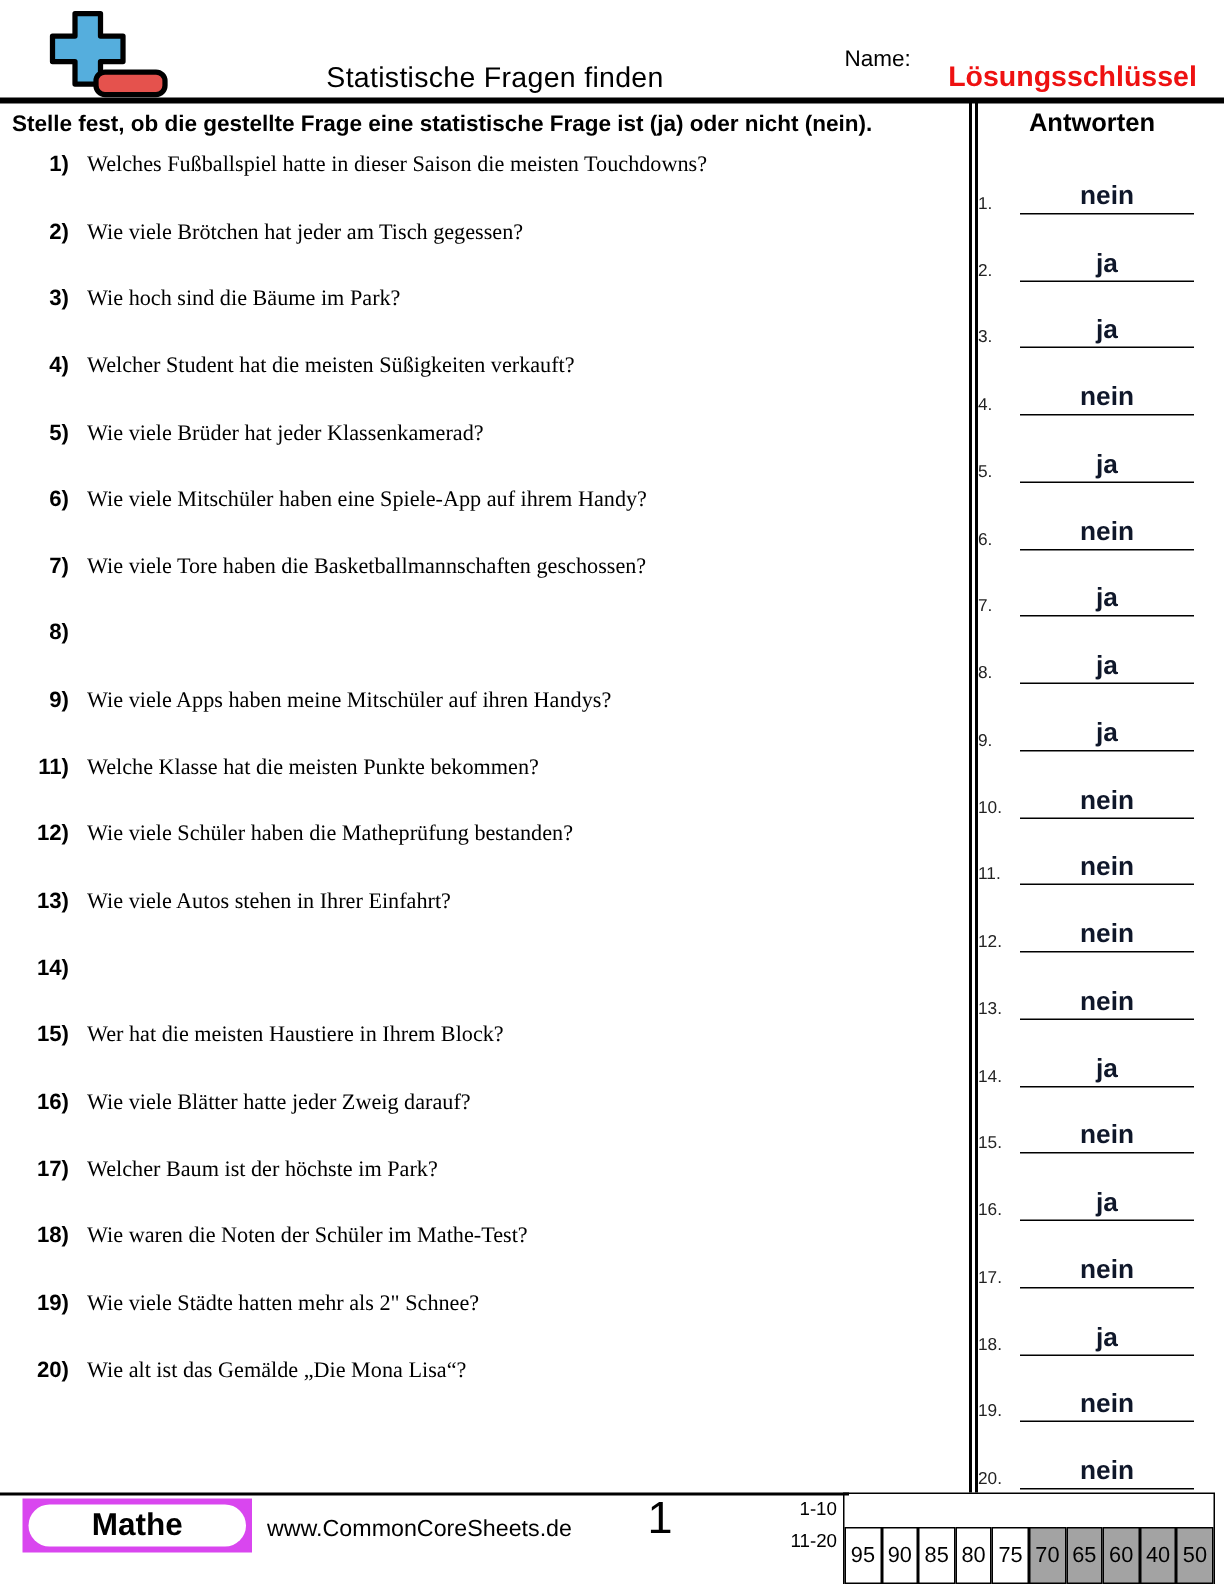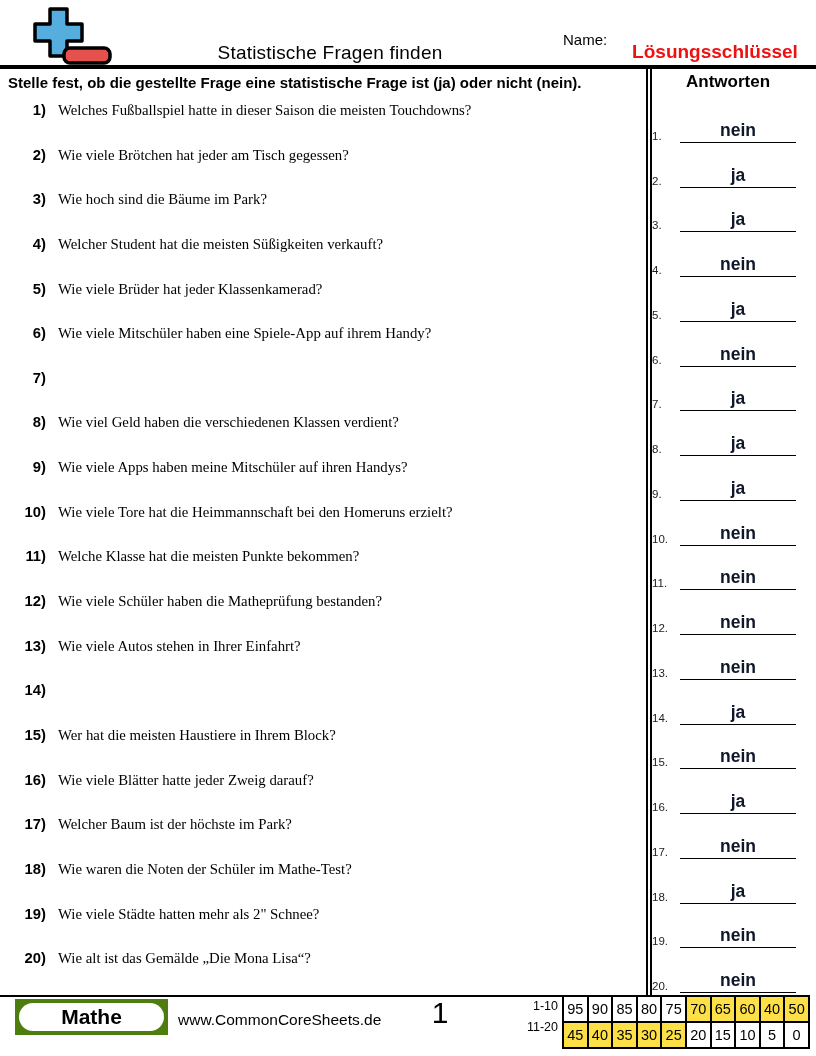--- a/index.html
+++ b/index.html
@@ -37,34 +37,34 @@
   .answers-head { left: 652px; top: 72px; width: 152px; text-align: center;
                   font-size: 17px; font-weight: bold; }
   .answers { left: 652px; top: 102px; width: 152px; }
   .answer-item { display: flex; align-items: flex-end; height: 44.75px; box-sizing: border-box; padding-bottom: 4px; }
   .answer-num { flex: 0 0 28px; font-size: 11.5px; color: #222; padding-bottom: 1px; }
   .answer-line { flex: 1; border-bottom: 1.6px solid #000; text-align: center; margin-right: 8px; }
   .answer-value { font-size: 17.5px; font-weight: bold; color: #0f172a; display: inline-block; padding-bottom: 1px; }
 
   
   .footer-rule { left: 0; top: 995px; width: 566px; height: 2.2px; background: #000; }
-  .subject-box { left: 15px; top: 999px; width: 153px; height: 36px; background: #4d7c0f; }
+  .subject-box { left: 15px; top: 999px; width: 153px; height: 36px; background: #d946ef; }
   .subject-pill { position: absolute; left: 4px; top: 4px; right: 4px; bottom: 4px;
                   background: #fff; border-radius: 17px;
                   display: flex; align-items: center; justify-content: center;
                   font-size: 21px; font-weight: bold; }
   .website { left: 178px; top: 1011px; font-size: 15.5px; }
   .page-number { left: 420px; top: 996px; width: 40px; text-align: center; font-size: 30px; }
 
   .score-labels { left: 494px; top: 996px; width: 64px; text-align: right; font-size: 12.5px; line-height: 21px; }
   .score-table { left: 562px; top: 995px; border: 1.5px solid #000; }
   .score-row { display: flex; }
-  .cell { width: 24.6px; height: 26px; box-sizing: border-box; border: 1px solid #000;
-          display: flex; align-items: center; justify-content: center; font-size: 14.5px; }
-  .cell[data-shaded="1"] { background: #fde047; }
+  .cell { width: 24.6px; height: 38px; box-sizing: border-box; border: 1px solid #000;
+          display: flex; align-items: center; justify-content: center; font-size: 14.5px; margin-top: 22px; }
+  .cell[data-shaded="1"] { background: #a3a3a3; }
 </style>
 </head>
 <body>
 
 <div class="abs logo">
   <svg width="104" height="62" viewBox="0 0 104 62">
     <path d="M30,5 h17 v15 h15 v17 h-15 v15 h-17 v-15 h-15 v-17 h15 z" fill="#55aedd" stroke="#000" stroke-width="3.5" stroke-linejoin="round"></path>
     <rect x="44" y="44" width="46" height="15" rx="6" fill="#e5524d" stroke="#000" stroke-width="3.5"></rect>
   </svg>
 </div>
@@ -102,36 +102,32 @@
       <span class="q-text">Wie viele Brüder hat jeder Klassenkamerad?</span>
     </div>
 
     <div class="q-row">
       <span class="q-num">6)</span>
       <span class="q-text">Wie viele Mitschüler haben eine Spiele-App auf ihrem Handy?</span>
     </div>
 
     <div class="q-row">
       <span class="q-num">7)</span>
+      <span class="q-text">Wie viele Tore haben die Basketballmannschaften geschossen?</span>
     </div>
 
     <div class="q-row">
       <span class="q-num">8)</span>
-      <span class="q-text">Wie viel Geld haben die verschiedenen Klassen verdient?</span>
     </div>
 
     <div class="q-row">
       <span class="q-num">9)</span>
       <span class="q-text">Wie viele Apps haben meine Mitschüler auf ihren Handys?</span>
     </div>
 
-    <div class="q-row">
-      <span class="q-num">10)</span>
-      <span class="q-text">Wie viele Tore hat die Heimmannschaft bei den Homeruns erzielt?</span>
-    </div>
 
     <div class="q-row">
       <span class="q-num">11)</span>
       <span class="q-text">Welche Klasse hat die meisten Punkte bekommen?</span>
     </div>
 
     <div class="q-row">
       <span class="q-num">12)</span>
       <span class="q-text">Wie viele Schüler haben die Matheprüfung bestanden?</span>
     </div>

